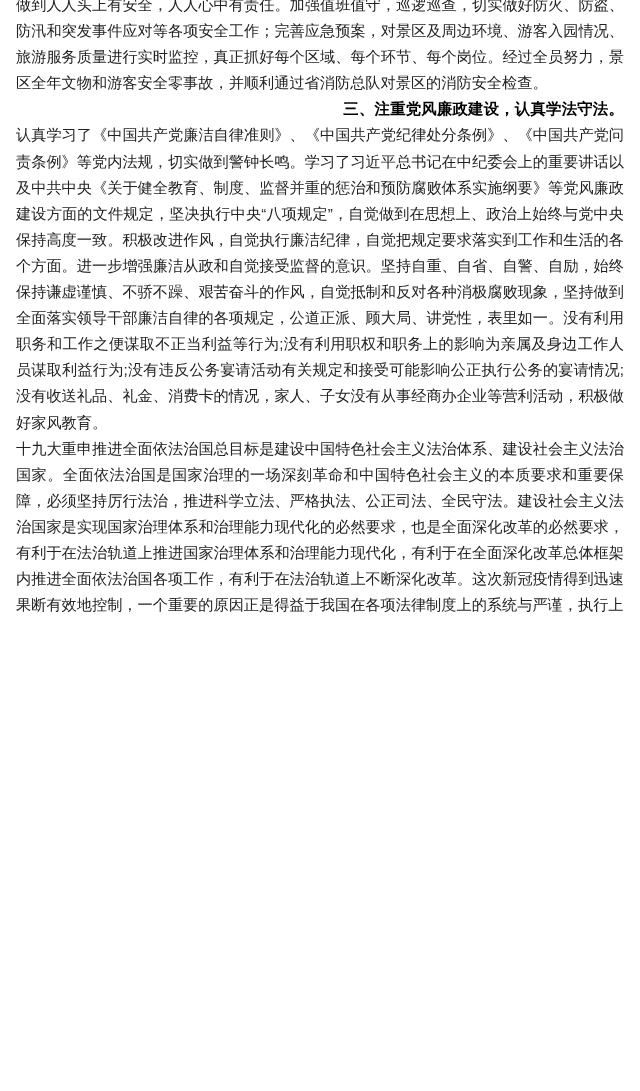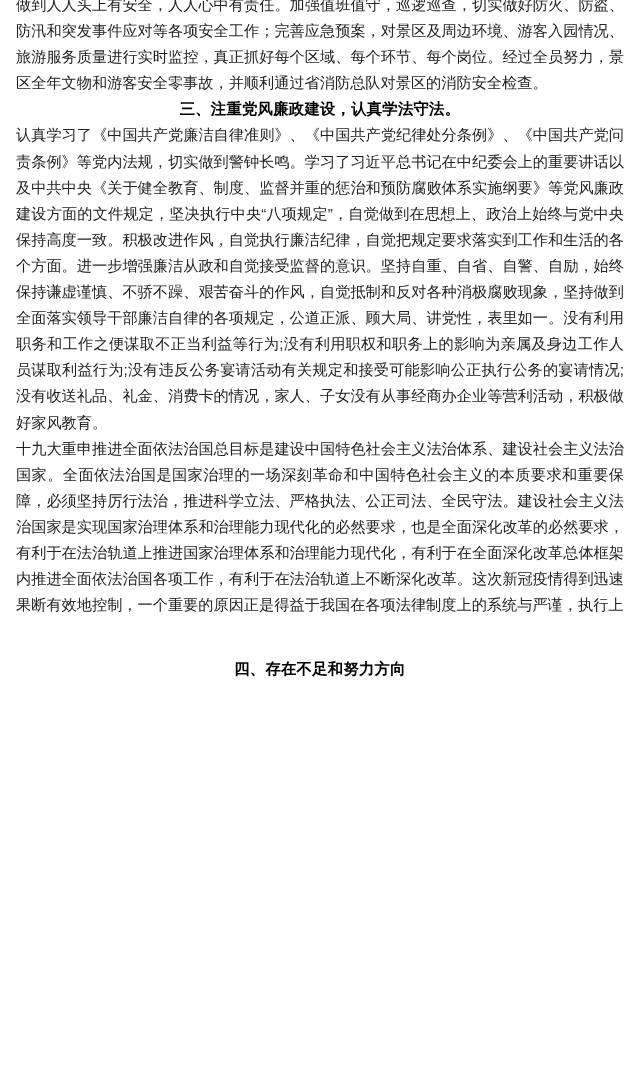--- a/index.html
+++ b/index.html
@@ -39,21 +39,21 @@
     letter-spacing: 0px;
     color: #222222;
     word-break: break-all;
   }
   .heading {
     margin: 0;
     font-size: 15.4px;
     line-height: 26.1px;
     font-weight: bold;
     color: #000000;
-    text-align: center;
+    text-align: right;
     letter-spacing: 0.2px;
   }
   
   .page-gap {
     height: 38px;
   }
   .tail-space {
     height: 10px;
   }
 </style>
@@ -68,18 +68,17 @@
 
     <h2 class="heading">三、注重党风廉政建设，认真学法守法。</h2>
 
     <p class="para">认真学习了《中国共产党廉洁自律准则》、《中国共产党纪律处分条例》、《中国共产党问责条例》等党内法规，切实做到警钟长鸣。学习了习近平总书记在中纪委会上的重要讲话以及中共中央《关于健全教育、制度、监督并重的惩治和预防腐败体系实施纲要》等党风廉政建设方面的文件规定，坚决执行中央“八项规定”，自觉做到在思想上、政治上始终与党中央保持高度一致。积极改进作风，自觉执行廉洁纪律，自觉把规定要求落实到工作和生活的各个方面。进一步增强廉洁从政和自觉接受监督的意识。坚持自重、自省、自警、自励，始终保持谦虚谨慎、不骄不躁、艰苦奋斗的作风，自觉抵制和反对各种消极腐败现象，坚持做到全面落实领导干部廉洁自律的各项规定，公道正派、顾大局、讲党性，表里如一。没有利用职务和工作之便谋取不正当利益等行为;没有利用职权和职务上的影响为亲属及身边工作人员谋取利益行为;没有违反公务宴请活动有关规定和接受可能影响公正执行公务的宴请情况;没有收送礼品、礼金、消费卡的情况，家人、子女没有从事经商办企业等营利活动，积极做好家风教育。</p>
 
     <p class="para">十九大重申推进全面依法治国总目标是建设中国特色社会主义法治体系、建设社会主义法治国家。全面依法治国是国家治理的一场深刻革命和中国特色社会主义的本质要求和重要保障，必须坚持厉行法治，推进科学立法、严格执法、公正司法、全民守法。建设社会主义法治国家是实现国家治理体系和治理能力现代化的必然要求，也是全面深化改革的必然要求，有利于在法治轨道上推进国家治理体系和治理能力现代化，有利于在全面深化改革总体框架内推进全面依法治国各项工作，有利于在法治轨道上不断深化改革。这次新冠疫情得到迅速果断有效地控制，一个重要的原因正是得益于我国在各项法律制度上的系统与严谨，执行上</p>
 
     <div class="page-gap"></div>
 
 
-    <h2 class="heading">四、存在不足和努力方向</h2>
 
 
     <div class="tail-space"></div>
   </div>
 </div>
 
 </body></html>

